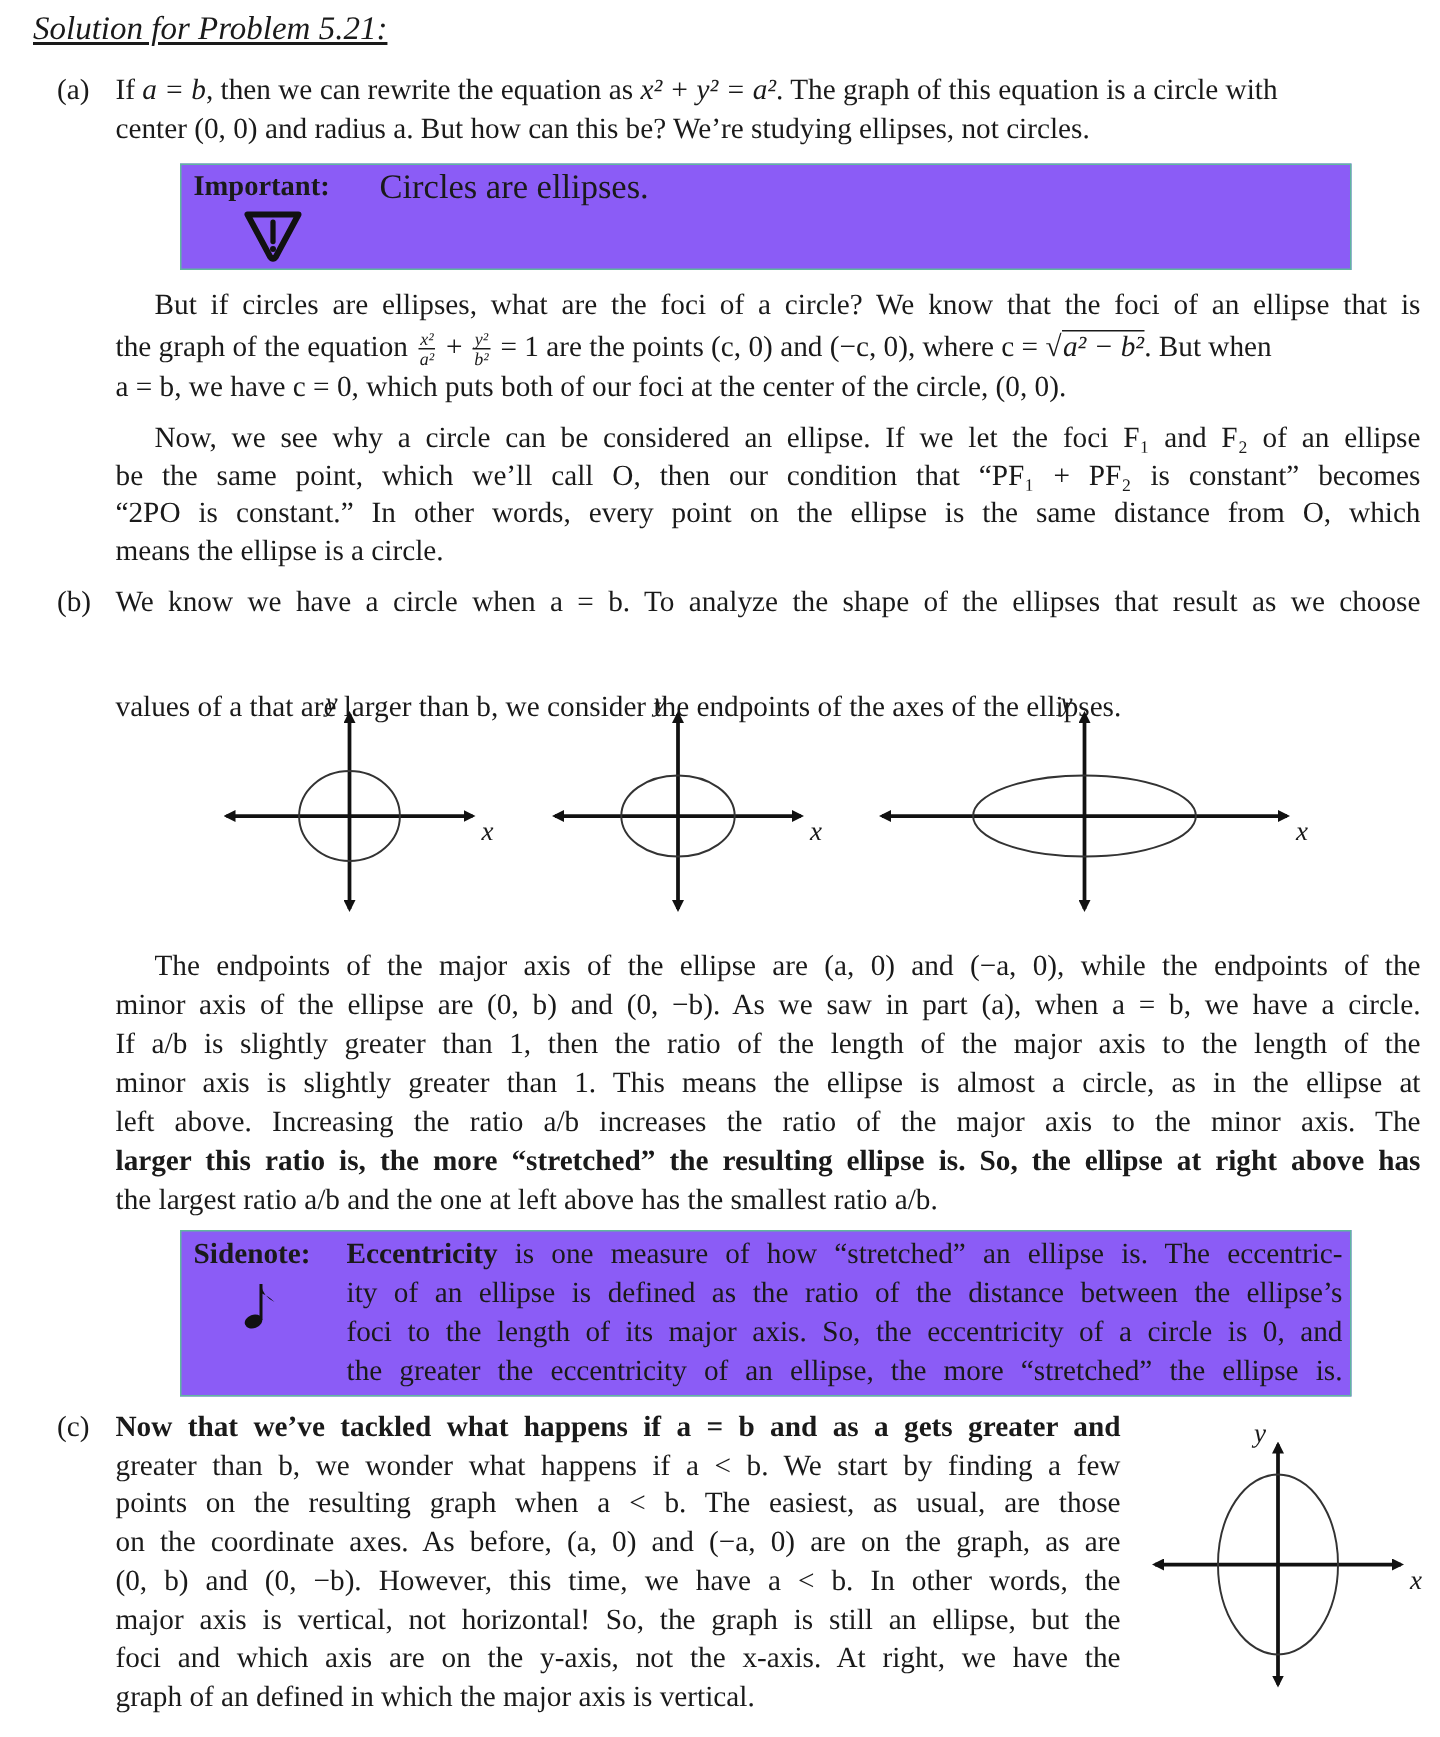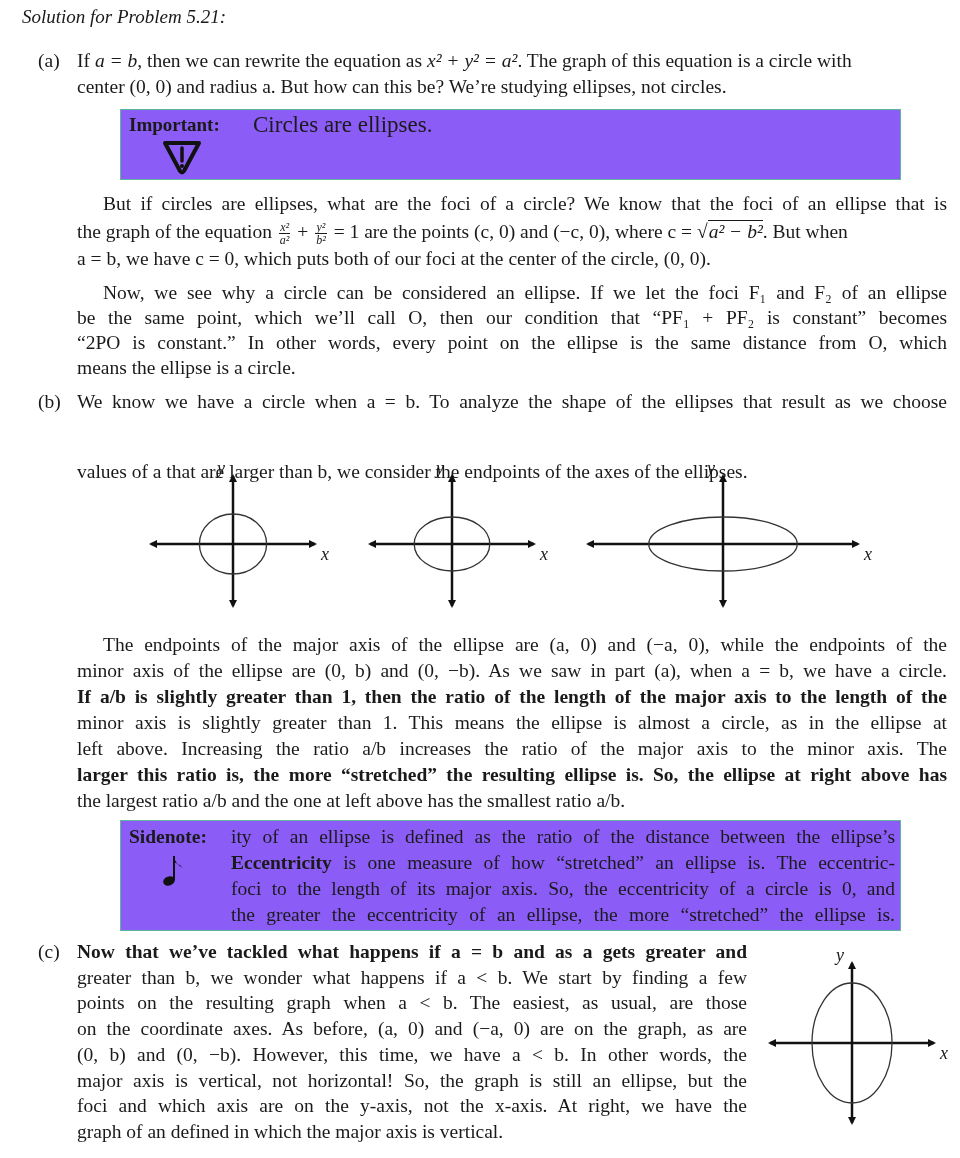--- a/index.html
+++ b/index.html
@@ -2,21 +2,21 @@
 <html><head>
 <meta charset="utf-8">
 <style>
   html, body { margin:0; padding:0; background:#ffffff; }
   body { width:960px; height:1158px; position:relative; overflow:hidden;
          font-family:"Liberation Serif","DejaVu Serif",serif; color:#1a1a1a; }
   .abs { position:absolute; }
   .line { position:absolute; font-size:19.5px; line-height:26px; white-space:nowrap; }
   .just { text-align:justify; text-align-last:justify; white-space:normal; }
   i, .it { font-style:italic; }
-  .title { left:22px; top:6px; font-size:19px; font-style:italic; }
+  .title { left:22px; top:6px; font-size:22px; font-style:italic;text-decoration:underline; }
   .label { position:absolute; font-size:19.5px; line-height:26px; }
   .box { position:absolute; background:#8b5cf6; border:1.5px solid #5fb79e; }
   .boxhead { font-weight:bold; }
   .frac { display:inline-block; vertical-align:middle; text-align:center; font-size:12px; line-height:12px; margin:0 2px; }
   .frac .num { display:block; border-bottom:1px solid #1a1a1a; padding:0 1px; }
   .frac .den { display:block; padding:0 1px; }
   .sqrt { border-top:1px solid #1a1a1a; padding-left:1px; }
   svg text { font-family:"Liberation Serif","DejaVu Serif",serif; font-style:italic; font-size:18px; fill:#1a1a1a; }
 </style>
 </head>
@@ -92,39 +92,39 @@
       <line x1="583" y1="26" x2="583" y2="156" stroke="none" marker-end="url(#ah)"></line>
       <ellipse cx="583" cy="94" rx="74.25" ry="27" fill="none" stroke="#333" stroke-width="1.3"></ellipse>
       <text x="724" y="110">x</text>
       <text x="567" y="24">y</text>
     </g>
 </svg>
 
 <div id="bpara2">
     <div class="line just" style="left: 77px; top: 632px; width: 870px; text-indent: 26px;">The endpoints of the major axis of the ellipse are (a, 0) and (−a, 0), while the endpoints of the</div>
     <div class="line just" style="left: 77px; top: 658px; width: 870px;">minor axis of the ellipse are (0, b) and (0, −b). As we saw in part (a), when a = b, we have a circle.</div>
-    <div class="line just" style="left: 77px; top: 684px; width: 870px; font-weight: bold;">If a/b is slightly greater than 1, then the ratio of the length of the major axis to the length of the</div>
+    <div class="line just" style="left: 77px; top: 684px; width: 870px;">If a/b is slightly greater than 1, then the ratio of the length of the major axis to the length of the</div>
     <div class="line just" style="left: 77px; top: 710px; width: 870px;">minor axis is slightly greater than 1. This means the ellipse is almost a circle, as in the ellipse at</div>
     <div class="line just" style="left: 77px; top: 736px; width: 870px;">left above. Increasing the ratio a/b increases the ratio of the major axis to the minor axis. The</div>
     <div class="line just" style="left: 77px; top: 762px; width: 870px; font-weight: bold;">larger this ratio is, the more “stretched” the resulting ellipse is. So, the ellipse at right above has</div>
     <div class="line" style="left: 77px; top: 788px;">the largest ratio a/b and the one at left above has the smallest ratio a/b.</div>
   </div>
 
 <div class="box" style="left:120px; top:820px; width:779px; height:109px;">
   <span class="abs boxhead" style="left:8px; top:3px; font-size:19.5px; line-height:26px;">Sidenote:</span>
   <span class="abs" style="left:40px; top:33px;">
     <svg width="26" height="34" viewBox="0 0 26 34">
       <ellipse cx="8" cy="27" rx="6" ry="4.5" fill="#111" transform="rotate(-20 8 27)"></ellipse>
       <line x1="13" y1="26" x2="13" y2="2" stroke="#111" stroke-width="2"></line>
       <path d="M13 2 Q14 10 22 14 Q18 10 13 8 Z" fill="#111"></path>
     </svg>
   </span>
   <div class="abs" style="left:110px; top:3px; width:664px; font-size:19.5px; line-height:26px;">
+    <div class="just"><b>Eccentricity</b><span> is one measure of how “stretched” an ellipse is. The eccentric-</span></div>
     <div class="just">ity of an ellipse is defined as the ratio of the distance between the ellipse’s</div>
-    <div class="just"><b>Eccentricity</b><span> is one measure of how “stretched” an ellipse is. The eccentric-</span></div>
     <div class="just">foci to the length of its major axis. So, the eccentricity of a circle is 0, and</div>
     <div class="just">the greater the eccentricity of an ellipse, the more “stretched” the ellipse is.</div>
   </div>
 </div>
 
 <div class="label" style="left:38px; top:939px;">(c)</div>
 <div id="cpara">
     <div class="line just" style="left: 77px; top: 939px; width: 670px; font-weight: bold;">Now that we’ve tackled what happens if a = b and as a gets greater and</div>
     <div class="line just" style="left: 77px; top: 964.7px; width: 670px;">greater than b, we wonder what happens if a &lt; b. We start by finding a few</div>
     <div class="line just" style="left: 77px; top: 990.4px; width: 670px;">points on the resulting graph when a &lt; b. The easiest, as usual, are those</div>

